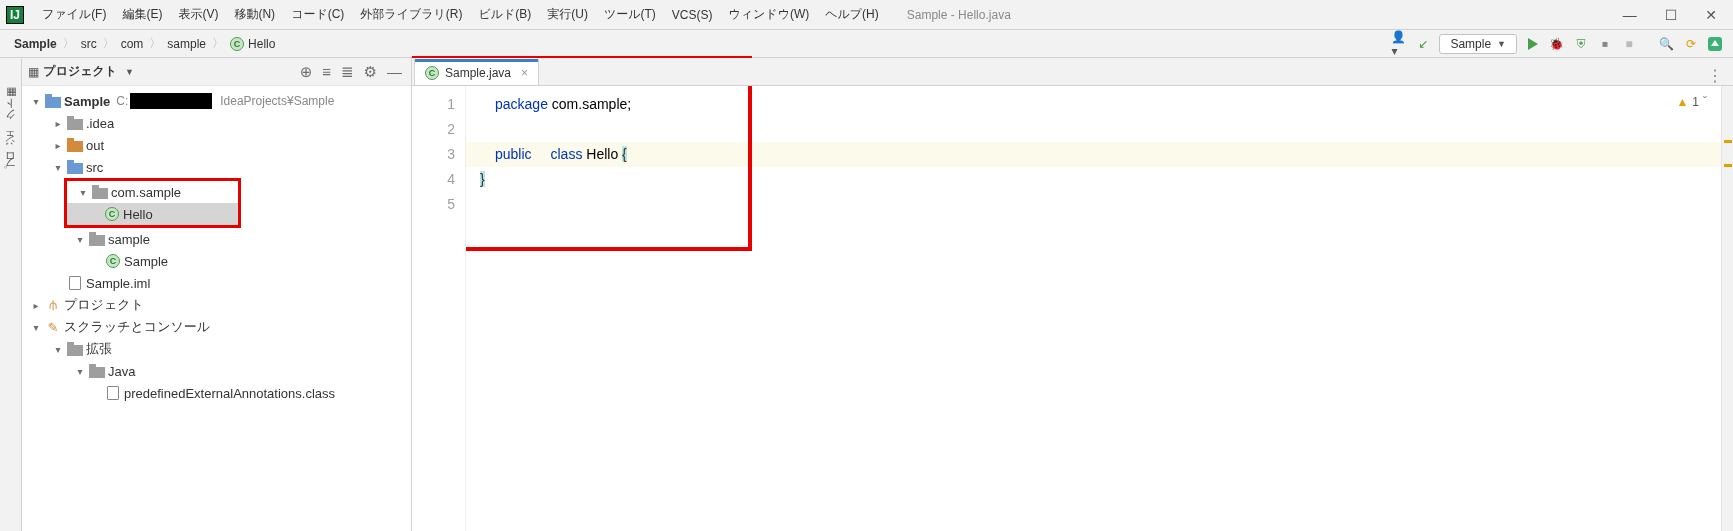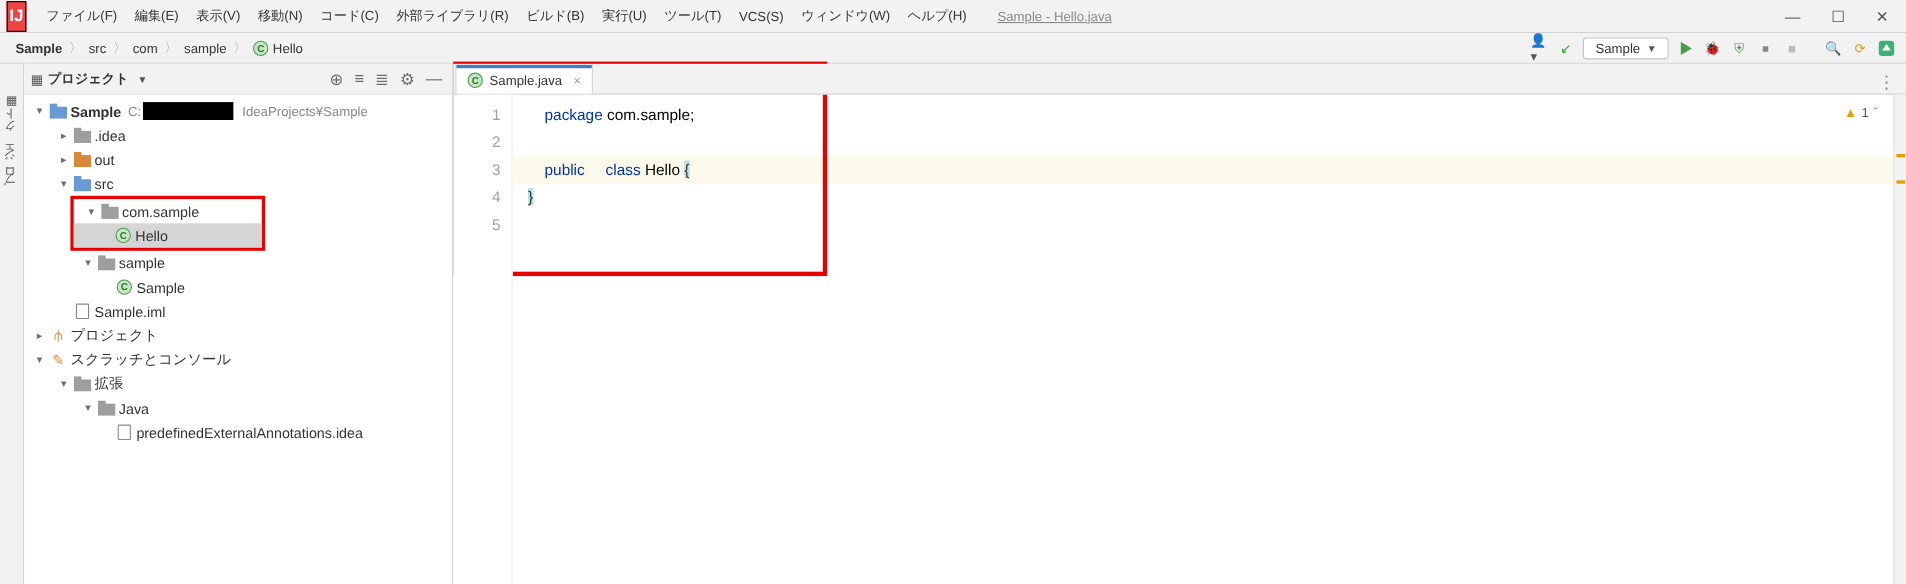--- a/index.html
+++ b/index.html
@@ -1,22 +1,22 @@
 <!DOCTYPE html>
 <html><head>
 <meta charset="utf-8">
 <style>
 * { box-sizing: border-box; margin: 0; padding: 0; font-family: "Segoe UI", "Yu Gothic UI", sans-serif; }
 body { background: #fff; width: 1733px; height: 531px; overflow: hidden; font-size: 12px; color: #333; }
 
 
 .menubar { height: 30px; display: flex; align-items: center; padding: 0 6px; border-bottom: 1px solid #d1d1d1; background: #f2f2f2; }
-.menubar .app-icon { width: 18px; height: 28px; margin-right: 10px; background:#ef4444; border:1px solid #000; display:flex; align-items:center; justify-content:center; font-size:15px; color:#fff; font-weight:bold;}
+.menubar .app-icon { width: 18px; height: 18px; margin-right: 10px; background:#15803d; border:1px solid #000; display:flex; align-items:center; justify-content:center; font-size:12px; color:#fff; font-weight:bold;}
 .menubar .menu-item { padding: 4px 8px; cursor: default; }
-.menubar .title { margin-left: 20px; color:#8a8a8a;text-decoration:underline; }
+.menubar .title { margin-left: 20px; color:#8a8a8a; }
 .menubar .win-controls { margin-left: auto; display:flex; gap: 28px; padding-right:10px; }
 .menubar .win-controls span { font-size:14px; color:#555; }
 
 
 .navbar { height: 28px; display:flex; align-items:center; padding: 0 10px; border-bottom: 1px solid #d1d1d1; background:#f2f2f2; }
 .navbar .crumb { display:flex; align-items:center; gap:4px; padding:0 4px; }
 .navbar .sep { color:#aaa; margin:0 2px; }
 .navbar .right-tools { margin-left:auto; display:flex; align-items:center; gap:8px; }
 .runcfg { border:1px solid #c3c3c3; background:#fff; border-radius:3px; padding:2px 10px; display:flex; align-items:center; gap:6px;}
 .icon { display:inline-flex; width:16px; height:16px; align-items:center; justify-content:center; }
@@ -272,21 +272,21 @@
               <rect width="16" height="11" y="3" class="folder-icon grey"></rect>
               <rect width="7" height="4" class="folder-icon grey"></rect>
             </svg>
           </span>
         <span class="label">Java</span>
       </div>
       <div class="tree-row" style="padding-left:82px">
         <span class="ticon">
             <span class="file-icon"></span>
           </span>
-        <span class="label">predefinedExternalAnnotations.idea</span>
+        <span class="label">predefinedExternalAnnotations.class</span>
       </div>
     </div>
   </div>
 
   <div class="editor-pane">
     <div class="red-overlay" style="left:0px; top:-2px; width:340px; height:195px;"></div>
 
     <div class="tabstrip">
       <div class="filetab">
         <span class="class-icon">C</span>

